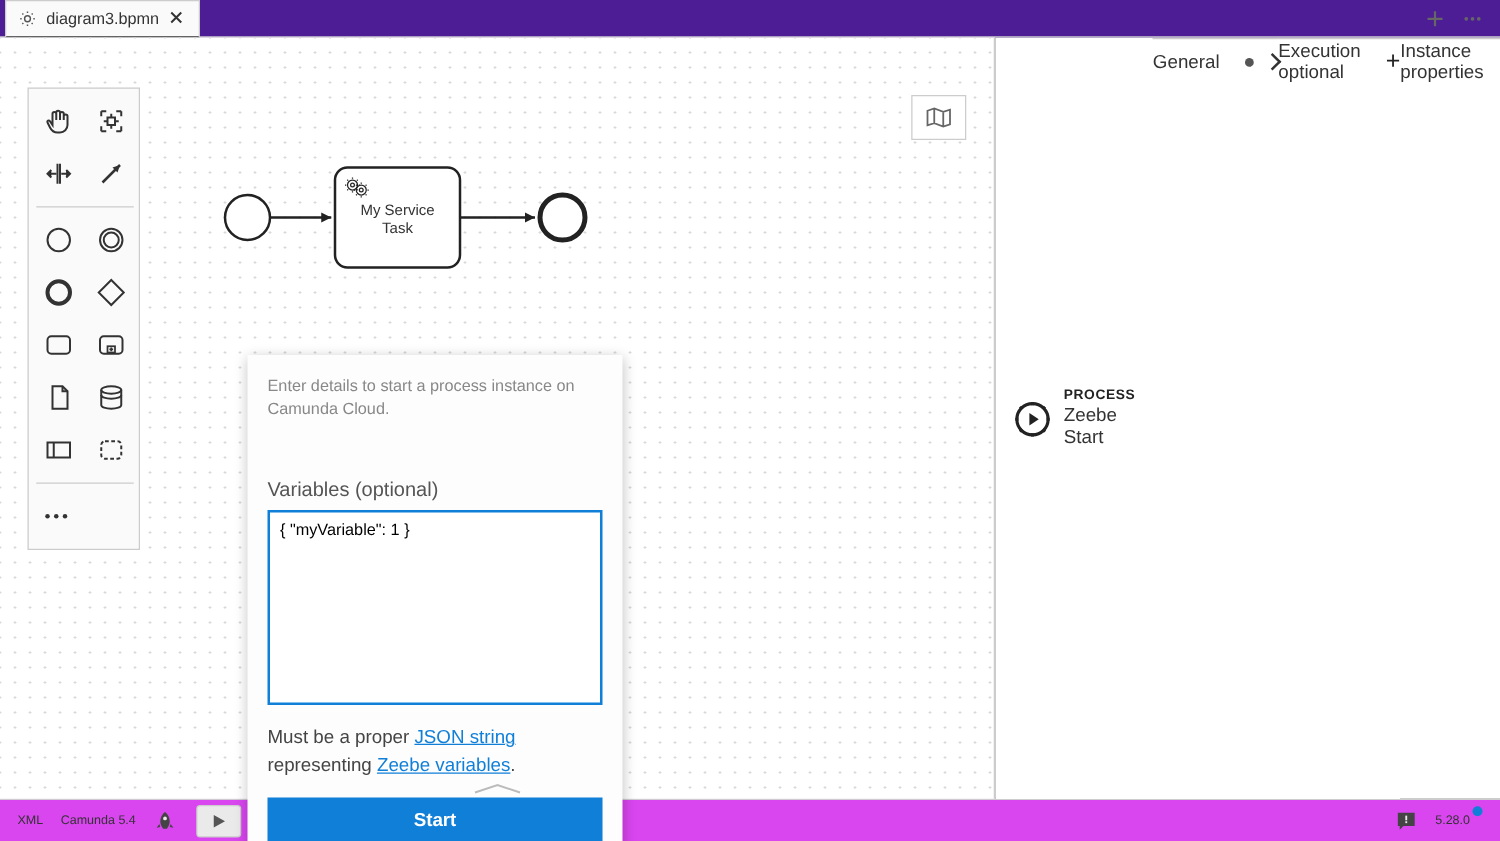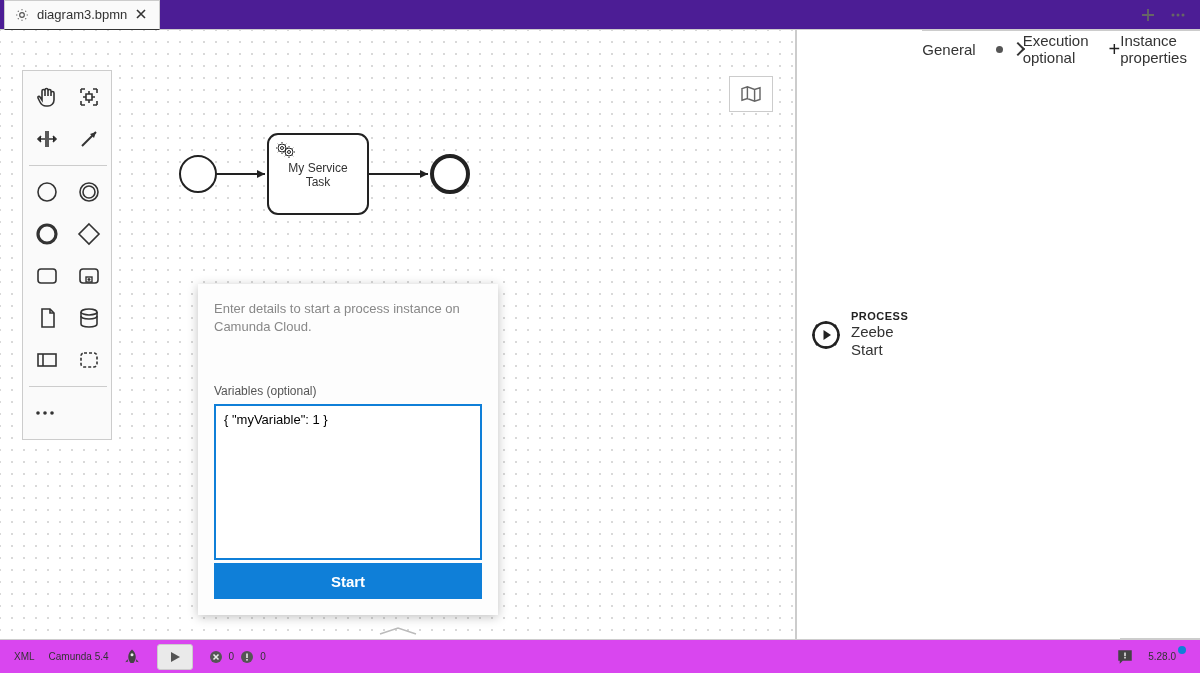--- a/index.html
+++ b/index.html
@@ -31,25 +31,25 @@
   .drag-handle-v { position: absolute; bottom: 3px; left: 50%; transform: translateX(-50%); color: #ccc; }
 
   
   .diagram-svg { position: absolute; left: 0; top: 0; overflow: visible; }
   .task-label { font-size: 12px; fill: #333; }
 
   
   .popover { position: absolute; left: 198px; top: 254px; width: 300px; background: #fdfdfd; box-shadow: 0 2px 10px rgba(0,0,0,0.25); padding: 16px; }
   .popover h3 { font-size: 15px; font-weight: bold; margin-bottom: 10px; color: #222; }
   .popover .desc { font-size: 13px; color: #888; margin-bottom: 32px; line-height: 1.4; }
-  .popover label { font-size: 12px; color: #555; display:block; margin-bottom: 6px; margin-top: 48px; }
+  .popover label { font-size: 16px; color: #555; display:block; margin-bottom: 6px; margin-top: 48px; }
   .popover textarea { width: 100%; height: 156px; border: 2px solid #0f7fd8; padding: 6px 8px; font-family: Arial, Helvetica, sans-serif; font-size: 13px; resize: none; outline: none; }
   .popover .hint { font-size: 15px; color: #444; line-height: 1.5; margin-top: 12px; }
   .popover .hint a { color: #0f7fd8; text-decoration: underline; cursor: pointer; }
-  .popover .start-btn { width: 100%; height: 36px; background: #0f7fd8; color: #fff; font-weight: bold; border: none; font-size: 15px; cursor: pointer; }
+  .popover .start-btn { width: 100%; margin-top: 14px; height: 36px; background: #0f7fd8; color: #fff; font-weight: bold; border: none; font-size: 15px; cursor: pointer; }
 
   
   .props { width: 404px; display: flex; flex-direction: row; border-left: 1px solid #ccc; overflow-y: auto; background:#fff; }
   .props-header { display: flex; align-items: center; gap: 10px; padding: 12px 14px; }
   .props-header .titles { line-height: 1.2; }
   .props-header .overline { font-size: 11px; letter-spacing: 0.5px; font-weight: bold; color: #222; }
   .props-header .name { font-size: 15px; color: #333; }
   .group { border-top: 1px solid #ccc; }
   .group:last-child { border-bottom: 1px solid #ccc; }
   .group-hdr { display: flex; align-items: center; height: 36px; padding: 0 0; font-size: 15px; color: #333; cursor: pointer; gap: 10px; }
@@ -228,20 +228,23 @@
         <path d="M368 144 L428 144" stroke="#222" stroke-width="2" fill="none"></path>
         <path d="M428 144 l-8 -4 v8 z" fill="#222"></path>
 
         <circle cx="450" cy="144" r="18" fill="#fff" stroke="#222" stroke-width="4"></circle>
       </svg>
 
       <div class="popover">
         <div class="desc">Enter details to start a process instance on Camunda Cloud.</div>
         <label>Variables (optional)</label>
         <textarea style="">{ "myVariable": 1 }</textarea>
+        <div class="hint">
+          <span>Must be a proper </span><a>JSON string</a><span> representing </span><a>Zeebe variables</a><span>.</span>
+        </div>
         <button class="start-btn">Start</button>
       </div>
 
       <div class="drag-handle-v">
         <svg width="40" height="10" viewBox="0 0 40 10">
             <path fill="none" stroke="#bbb" stroke-width="1.5" d="M2 8 L20 2 L38 8"></path>
           </svg>
       </div>
 
     </div>

